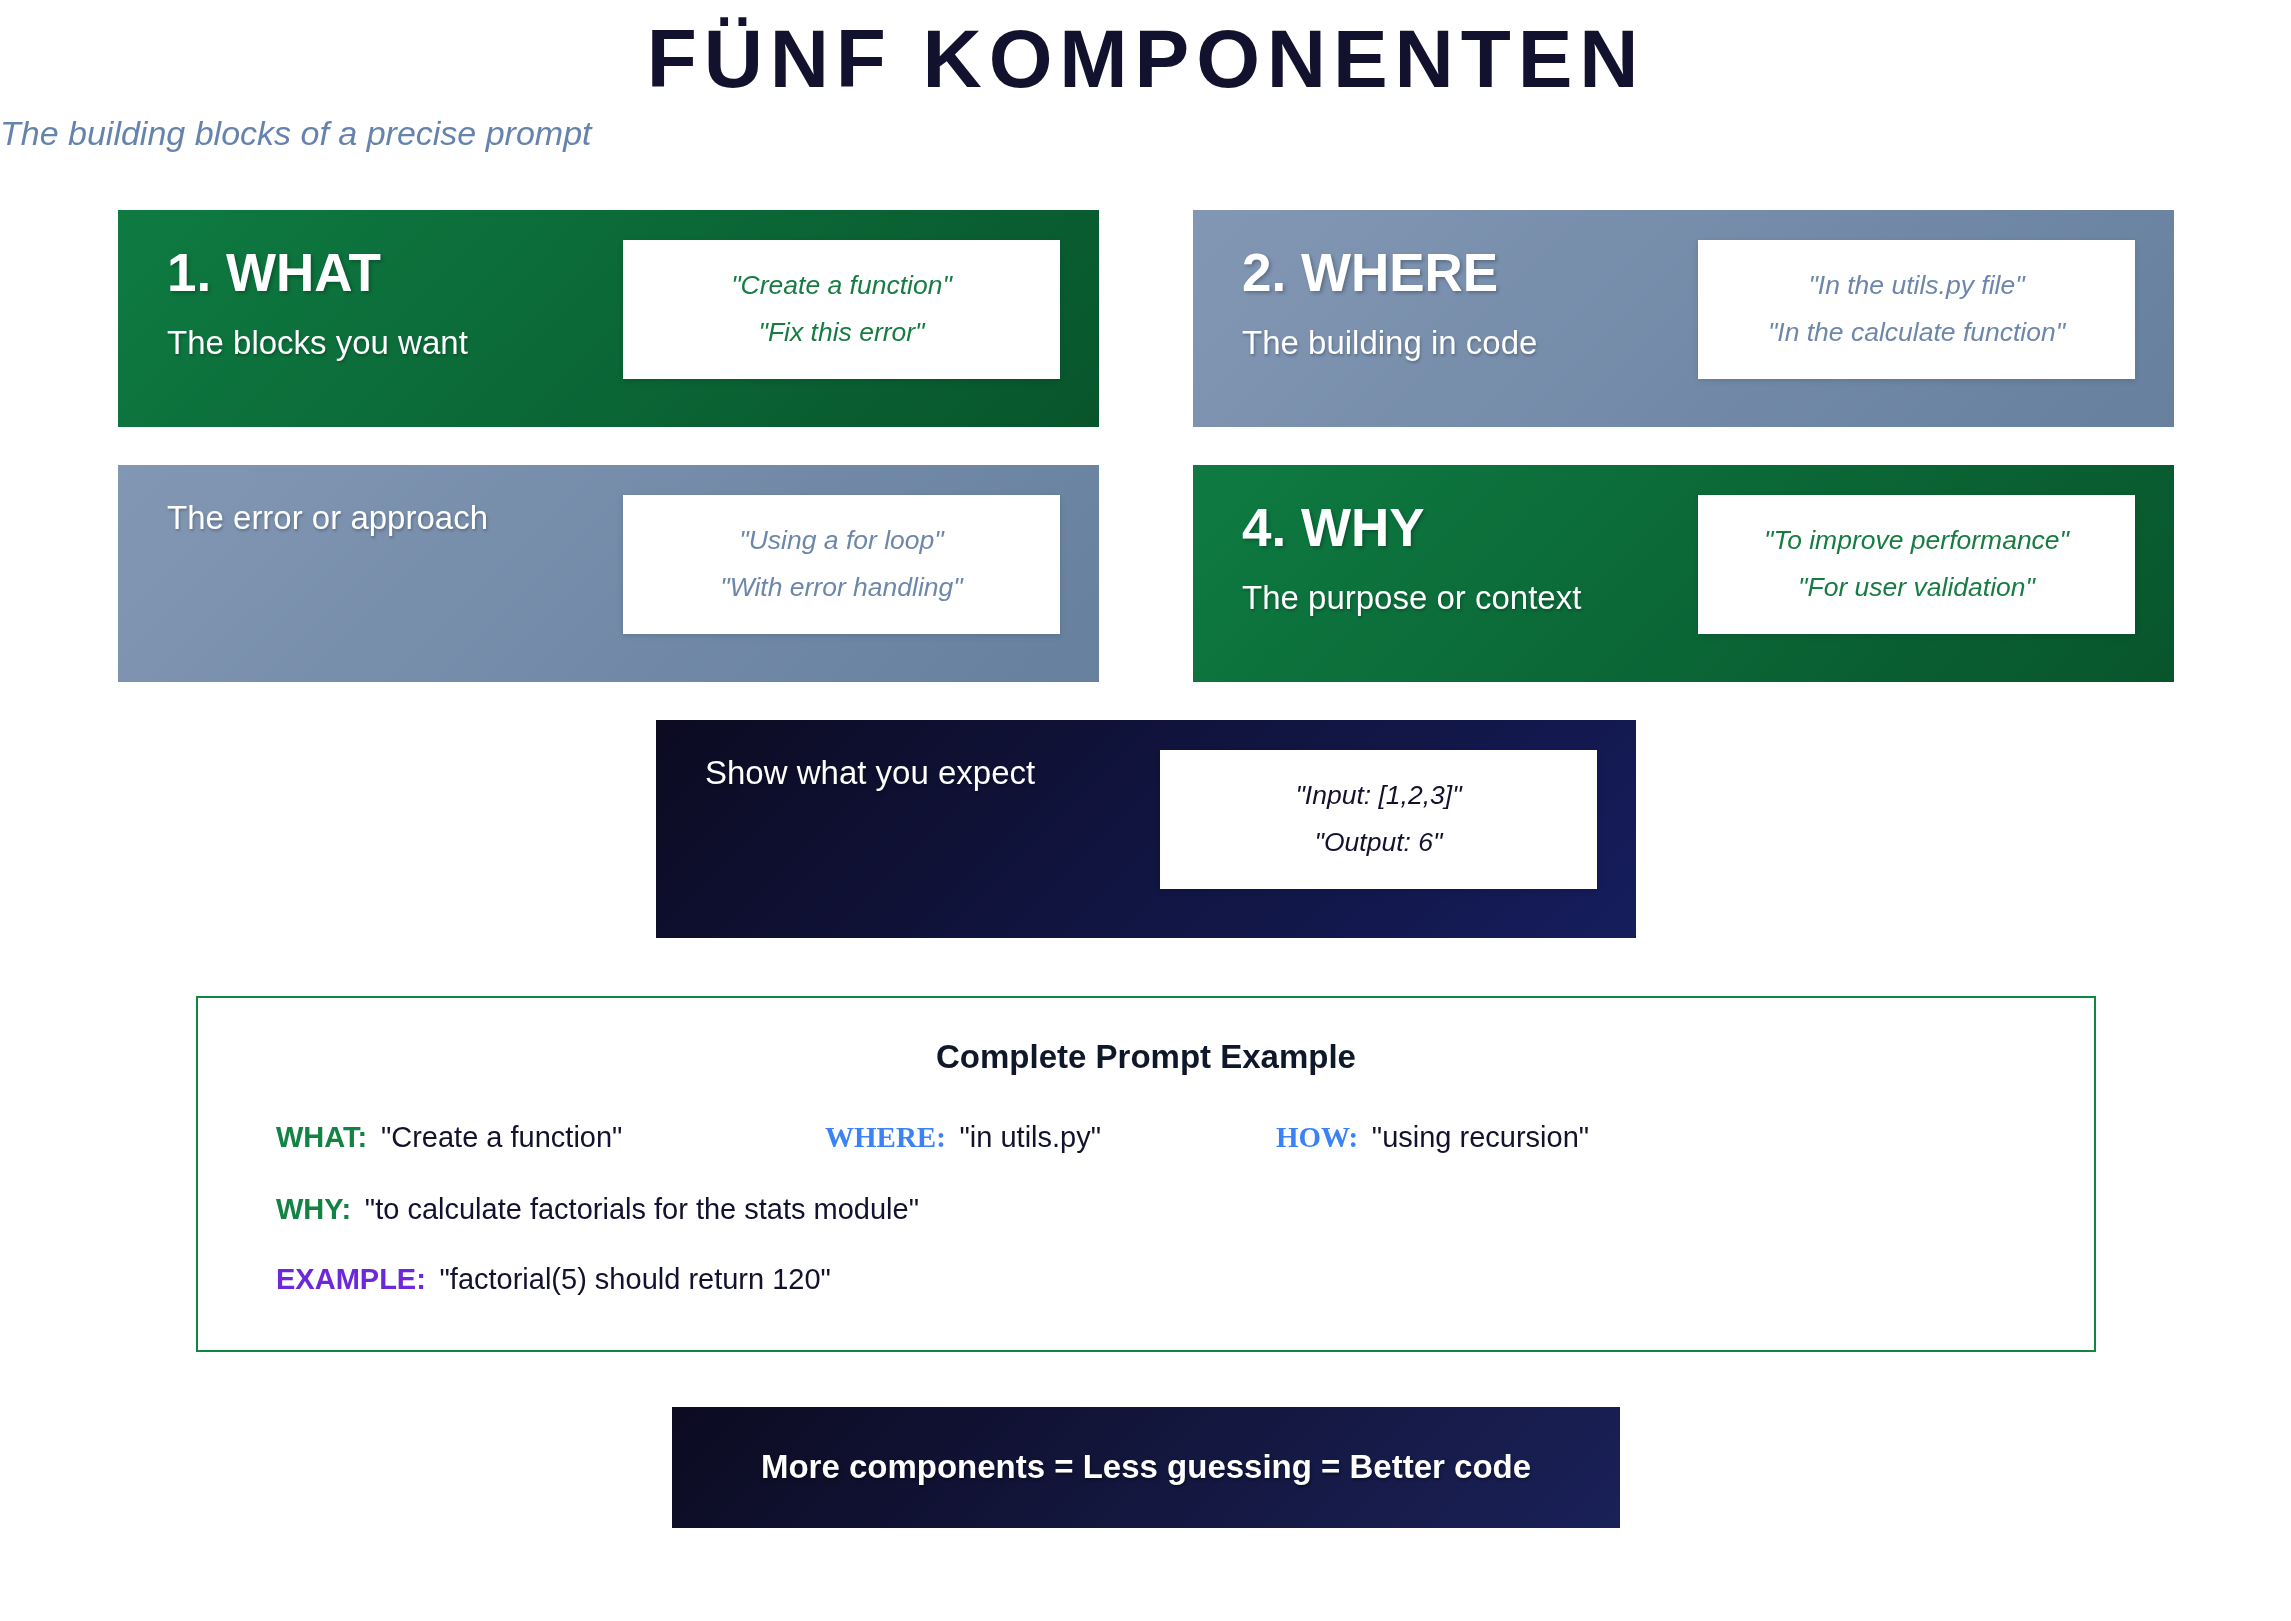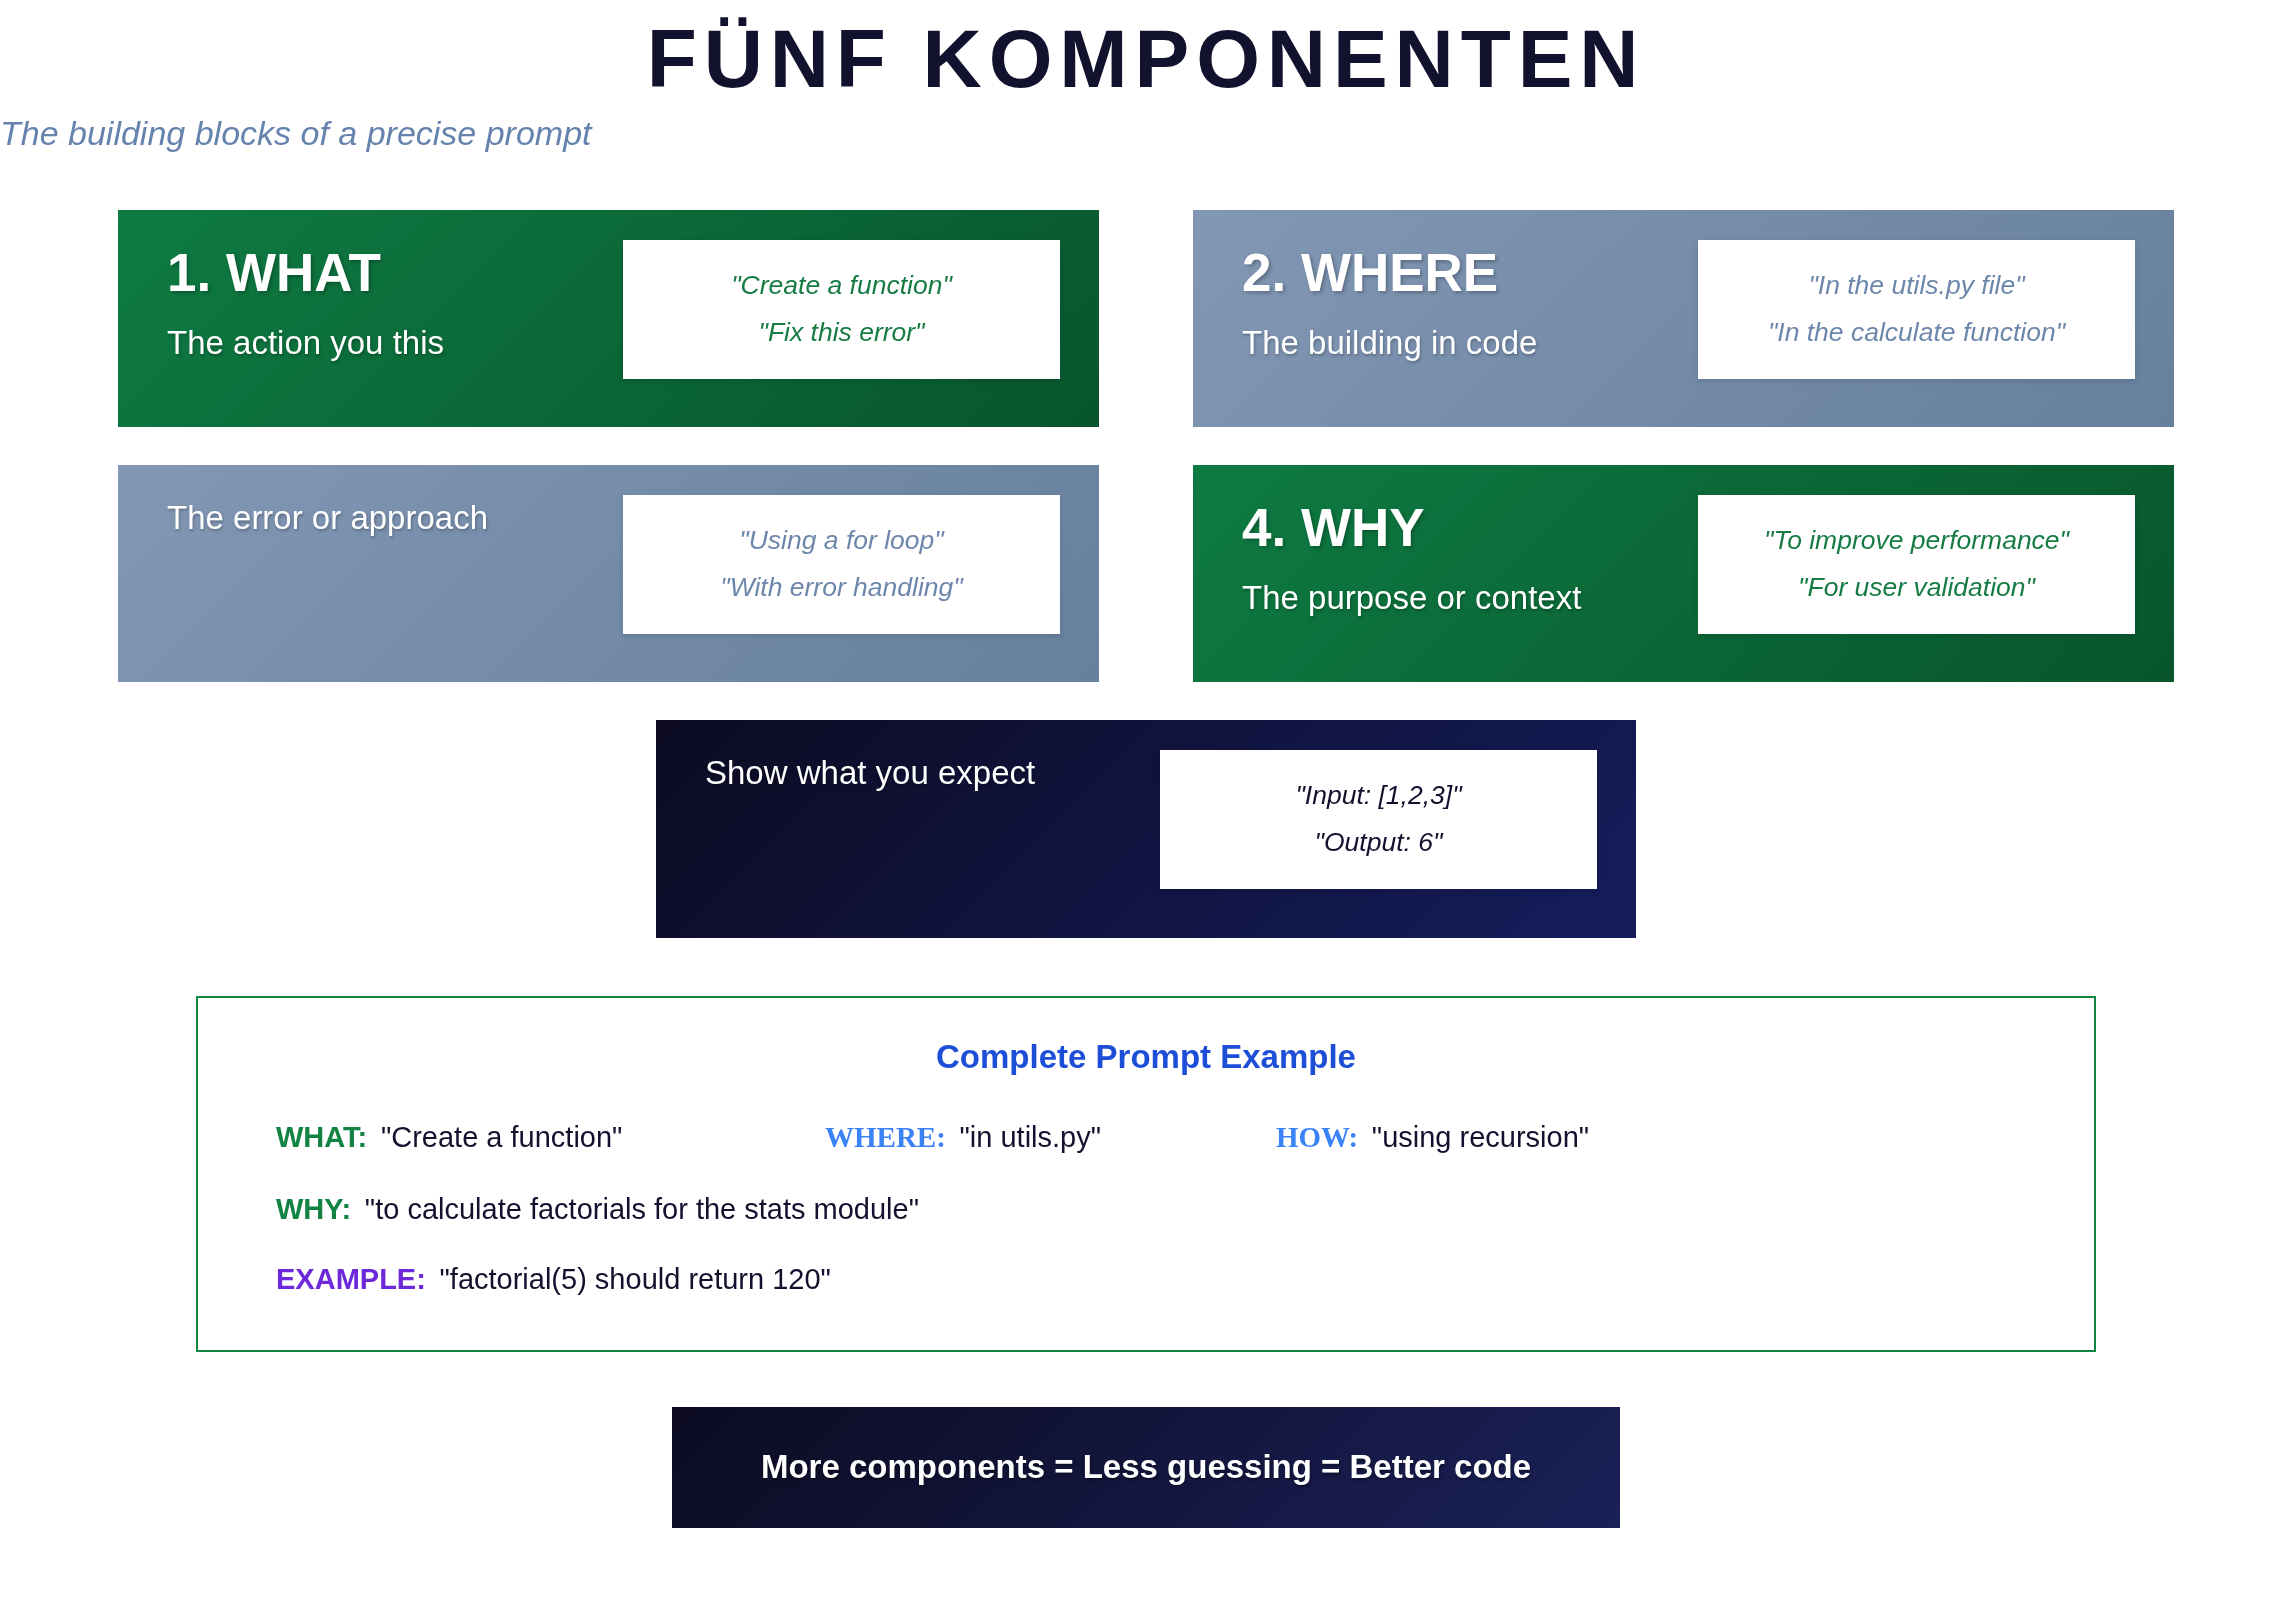--- a/index.html
+++ b/index.html
@@ -91,21 +91,21 @@
     margin: 0 auto 55px auto;
     height: 356px;
     border: 2.9px solid #0f8742;
     background: #ffffff;
   }
   .pe-title {
     margin-top: 41px;
     text-align: center;
     font-size: 33px;
     font-weight: 700;
-    color: #1d4ed8;
+    color: #0f172a;
     line-height: 1.1;
   }
   .pe-row {
     margin-left: 78px;
     font-size: 29px;
     line-height: 35px;
     color: #13122e;
     display: flex;
   }
   .pe-row1 { margin-top: 45px; }
@@ -143,21 +143,21 @@
 
   <h1 class="title">FÜNF KOMPONENTEN</h1>
   <div class="subtitle">The building blocks of a precise prompt</div>
 
   <div class="cards-grid">
 
     <div class="card-row">
       <div class="card green">
         <div class="card-text">
           <div class="card-title">1. WHAT</div>
-          <div class="card-desc">The action you this</div>
+          <div class="card-desc">The blocks you want</div>
         </div>
         <div class="example-box">
           <div class="quote quote-green">"Create a function"</div>
           <div class="quote quote-green">"Fix this error"</div>
         </div>
       </div>
       <div class="card blue">
         <div class="card-text">
           <div class="card-title">2. WHERE</div>
           <div class="card-desc">The building in code</div>

